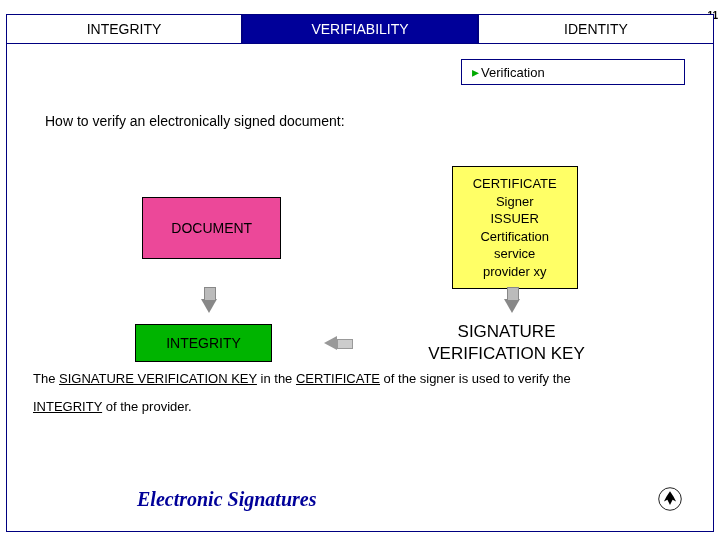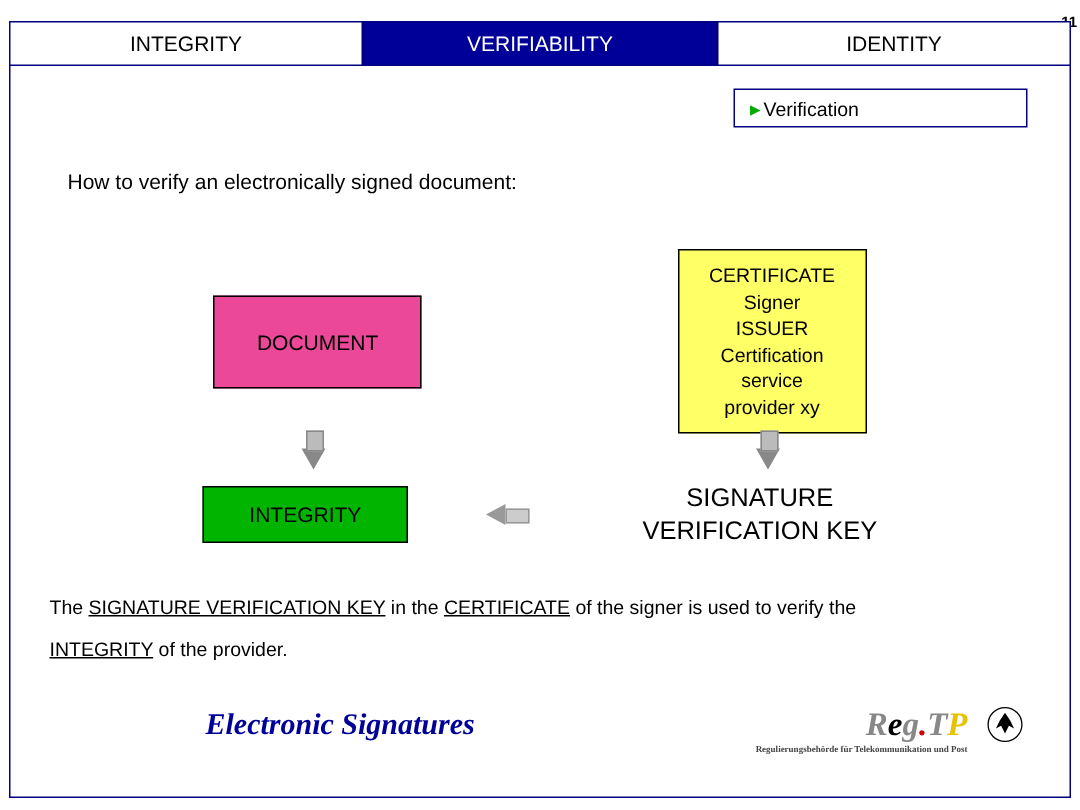--- a/index.html
+++ b/index.html
@@ -2,38 +2,38 @@
 <html><head>
 <meta charset="utf-8">
 <style>
 *{box-sizing:border-box;margin:0;padding:0}
 body{width:720px;height:540px;font-family:Arial,Helvetica,sans-serif;background:#fff;position:relative}
 .outer{position:absolute;top:14px;left:6px;right:6px;bottom:8px;border:1.5px solid #000080}
 .tabs{position:absolute;top:-1px;left:-1px;right:-1px;display:flex;height:30px}
 .tab{flex:1;border:1px solid #000080;display:flex;align-items:center;justify-content:center;font-size:14px;background:#fff}
 .tab.active{background:#000099;color:#fff;font-weight:normal}
 .pagenum{position:absolute;top:10px;right:2px;font-size:10px;font-weight:bold}
-.sublabel{position:absolute;top:44px;right:28px;width:196px;height:26px;border:1px solid #000080;display:flex;align-items:center;padding-left:10px;font-size:13px}
+.sublabel{position:absolute;top:44px;right:28px;width:224px;height:26px;border:1px solid #000080;display:flex;align-items:center;padding-left:10px;font-size:13px}
 .sublabel::before{content:"\25B8";color:#0a0;margin-right:2px;font-size:14px}
 .content{position:absolute;top:98px;left:20px;right:20px;bottom:78px}
 .heading{font-size:14px;margin-bottom:37px;margin-left:18px}
 .row1{display:flex;justify-content:space-around;align-items:center;margin:0 30px}
 .docbox{border:1.5px solid #000;background:#ec4899;padding:22px 28px;font-size:14px;text-align:center}
 .certbox{border:1.5px solid #000;background:#ffff66;padding:8px 20px;font-size:13px;text-align:center;line-height:1.35}
 .arrows{display:flex;justify-content:space-around;margin:10px 30px 6px}
 .arrow-down{width:0;height:0;border-left:8px solid transparent;border-right:8px solid transparent;border-top:14px solid #888;position:relative}
 .arrow-down::before{content:"";position:absolute;top:-26px;left:-5px;width:10px;height:12px;background:#bbb;border:1px solid #888}
 .row2{display:flex;justify-content:space-around;align-items:center;margin:8px 30px 0;position:relative}
 .intbox{border:1.5px solid #000;background:#00b400;color:#000;padding:10px 30px;font-size:14px;text-align:center}
 .sigkey{font-size:17px;text-align:center;line-height:1.3}
 .arrow-left{position:absolute;left:44%;top:50%;transform:translateY(-50%);width:0;height:0;border-top:7px solid transparent;border-bottom:7px solid transparent;border-right:13px solid #999}
 .arrow-left::after{content:"";position:absolute;left:13px;top:-4px;width:14px;height:8px;background:#ccc;border:1px solid #999}
-.explain{font-size:13px;margin-top:26px;line-height:2.1;margin-left:6px}
+.explain{font-size:13px;line-height:2.1;margin-left:6px}
 .u{text-decoration:underline}
-.footer{position:absolute;bottom:28px;left:0;right:0;height:40px;display:flex;align-items:center;justify-content:space-between;padding:0 30px}
+.footer{position:absolute;bottom:12px;left:0;right:0;height:40px;display:flex;align-items:center;justify-content:space-between;padding:0 30px}
 .ftitle{font-family:"Times New Roman",serif;font-style:italic;font-weight:bold;font-size:20px;color:#000099;margin-left:100px}
 .logos{display:flex;align-items:center;gap:12px}
 .regtp{font-family:"Times New Roman",serif;font-style:italic;font-size:22px;color:#888;font-weight:bold;position:relative;padding-left:6px}
 .regtp .dot-b{color:#000}
 .regtp .dot-r{color:#c00}
 .regtp .dot-y{color:#e6c200}
 .regsub{font-size:6px;color:#444;font-style:normal;position:absolute;bottom:-7px;right:0;white-space:nowrap}
 .eagle{width:26px;height:26px;position:relative}
 .eagle svg{width:100%;height:100%}
 </style>
@@ -79,24 +79,20 @@
 
     <div class="explain">
       <span>The </span><span class="u">SIGNATURE VERIFICATION KEY</span><span> in the </span><span class="u">CERTIFICATE</span><span> of the signer is used to verify the</span><br>
       <span class="u">INTEGRITY</span><span> of the provider.</span>
     </div>
   </div>
 
   <div class="footer">
     <div class="ftitle">Electronic Signatures</div>
     <div class="logos">
-      <div class="regtp">
-        R<span class="dot-b">e</span>g<span class="dot-r">.</span>T<span class="dot-y">P</span>
-        <div class="regsub">Regulierungsbehörde für Telekommunikation und Post</div>
-      </div>
       <div class="eagle">
         <svg viewBox="0 0 30 30">
             <circle cx="15" cy="15" r="13" fill="none" stroke="#000" stroke-width="1"></circle>
             <path d="M15 6 L11 12 L8 18 L12 16 L15 22 L18 16 L22 18 L19 12 Z" fill="#000"></path>
           </svg>
       </div>
     </div>
   </div>
 
 </div>

